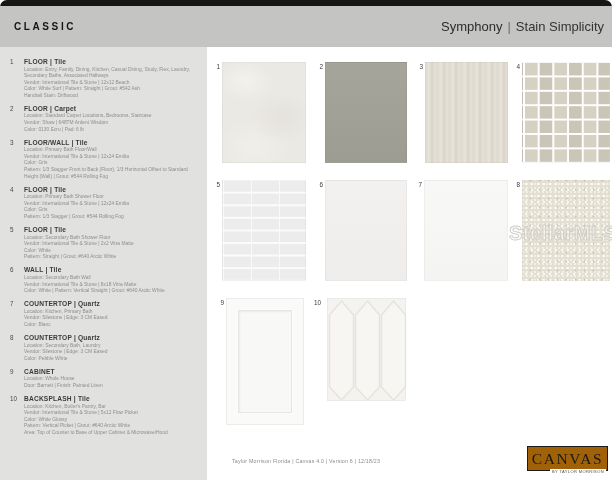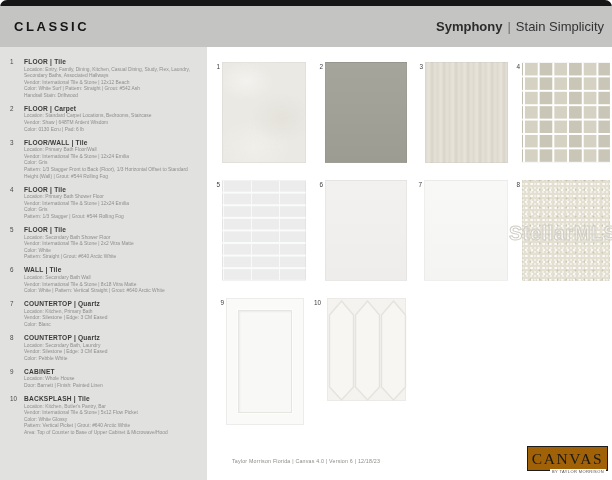--- a/index.html
+++ b/index.html
@@ -7,23 +7,23 @@
          font-family:"Liberation Sans",sans-serif;-webkit-font-smoothing:antialiased;}
 
   
   .top-edge{position:absolute;left:0;top:0;width:612px;height:7px;background:#161616;
             border-radius:12px 12px 0 0;}
 
   
   .header{position:absolute;left:0;top:6px;width:612px;height:41px;background:#c4c4c3;
           display:flex;align-items:center;justify-content:space-between;box-sizing:border-box;
           padding:0 8px 0 14px;}
-  .header .collection{font-size:13px;font-weight:bold;letter-spacing:2.6px;color:#151515;}
+  .header .collection{font-size:10px;font-weight:bold;letter-spacing:2.6px;color:#151515;}
   .header .right{font-size:13px;color:#2c2c2c;display:flex;align-items:center;gap:5px;}
-  .header .right .series{font-weight:bold;text-align:center;}
+  .header .right .series{font-weight:normal;text-align:center;}
   .header .right .divider{color:#6f6f6e;font-weight:300;}
   .header .right .palette{font-weight:400;color:#333;}
 
   
   .spec-panel{position:absolute;left:0;top:47px;width:207px;height:433px;background:#e1e1df;
               box-sizing:border-box;padding:11px 6px 0 10px;}
   .spec-item{display:flex;margin-bottom:5.5px;}
   .spec-num{width:14px;flex:0 0 14px;font-size:6.3px;color:#4a4a4a;line-height:8.5px;}
   .spec-body{width:172px;}
   .spec-title{font-size:6.6px;font-weight:bold;color:#3b3b3b;line-height:8.5px;letter-spacing:.2px;}

